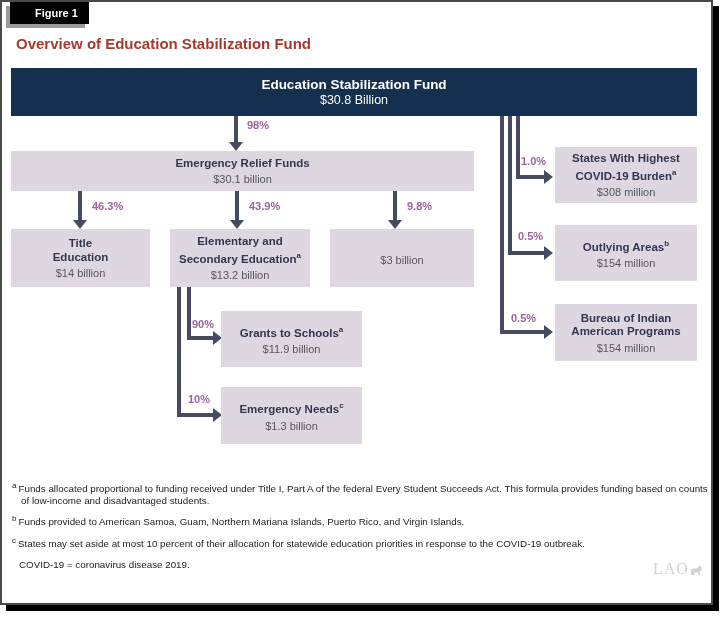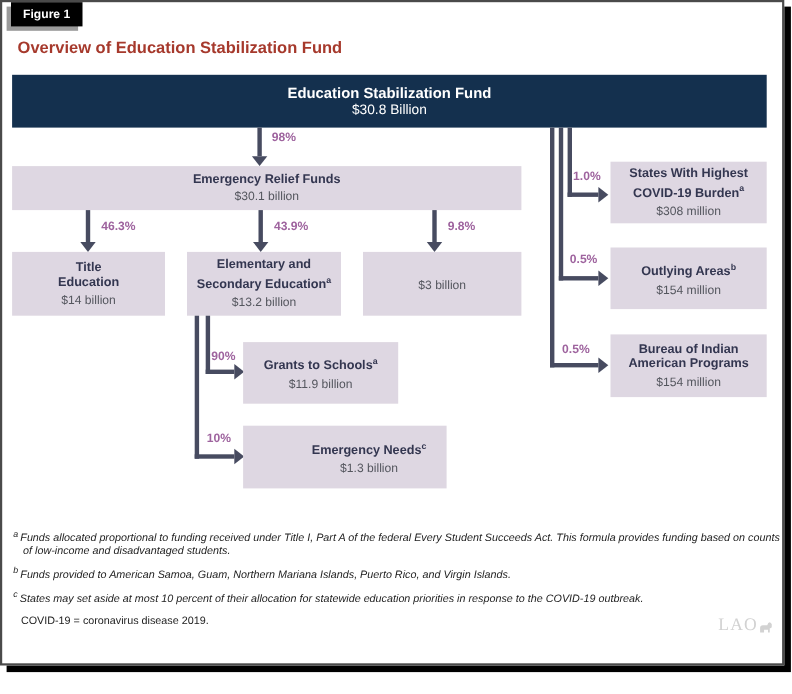--- a/index.html
+++ b/index.html
@@ -1,40 +1,40 @@
 <!DOCTYPE html>
 <html style="--red: #a6392c; --navy: #14304e; --lavender: #ded7e2; --arrow: #474b60; --purple: #9e639e; --boxtext: #333650; --amount: #54565e;"><head>
 <meta charset="utf-8">
 <style>
   html,body{margin:0;padding:0;background:#fff;}
   body{width:720px;height:631px;position:relative;font-family:"Liberation Sans",sans-serif;overflow:hidden;}
   .frame{position:absolute;left:0;top:0;width:709px;height:601px;background:#fff;
          border:2px solid #4a4a4a;box-shadow:6px 6px 0 #000;}
   .figure-tab{position:absolute;left:8px;top:0;background:#000;color:#fff;
-        font-size:11px;font-weight:bold;padding:5px 11px 5px 11px;z-index:3;
+        font-size:11px;font-weight:bold;padding:5px 11px 5px 25px;z-index:3;
         box-shadow:-4px 4px 0 #9a9a9a;}
   .fig-title{position:absolute;left:14px;top:33px;color:var(--red);font-size:15px;font-weight:bold;}
   .root-box{position:absolute;left:9px;top:66px;width:686px;height:48px;background:var(--navy);
         color:#fff;display:flex;flex-direction:column;align-items:center;justify-content:center;}
   .root-title{font-size:13.5px;font-weight:bold;line-height:16px;}
   .root-amount{font-size:12.5px;line-height:15px;}
   .node{position:absolute;background:var(--lavender);display:flex;flex-direction:column;
         align-items:center;justify-content:center;text-align:center;}
   .node-title{font-size:11.5px;font-weight:bold;color:var(--boxtext);line-height:13.5px;}
   .node-amount{font-size:11px;color:var(--amount);margin-top:3px;line-height:12px;}
   sup{font-size:8px;}
   .v{position:absolute;width:4px;background:var(--arrow);}
   .h{position:absolute;height:4px;background:var(--arrow);}
   .head-down{position:absolute;width:0;height:0;border-left:7px solid transparent;
         border-right:7px solid transparent;border-top:9px solid var(--arrow);}
   .head-right{position:absolute;width:0;height:0;border-top:7px solid transparent;
         border-bottom:7px solid transparent;border-left:9px solid var(--arrow);}
   .pct{position:absolute;color:var(--purple);font-size:11px;font-weight:bold;}
   .footnote{position:absolute;left:10px;width:696px;font-size:9.8px;color:#1c1c1c;
-        line-height:11.5px;padding-left:9px;text-indent:-9px;font-style:italic;}
+        line-height:11.5px;padding-left:9px;text-indent:-9px;}
   .footnote sup{font-size:8px;margin-right:2px;}
   .note{position:absolute;left:17px;top:557px;font-size:9.8px;color:#1c1c1c;}
   .logo{position:absolute;left:651px;top:558px;color:#d2d2d2;font-family:"Liberation Serif",serif;
         font-size:16px;letter-spacing:1px;display:flex;align-items:flex-end;}
   .logo svg{margin-left:1px;margin-bottom:2px;}
 </style>
 </head>
 <body>
 
 <div class="frame">
@@ -90,21 +90,21 @@
   <div class="v" style="left:175px;top:285px;height:130px;"></div>
   <div class="h" style="left:175px;top:411px;width:36px;"></div>
   <div class="head-right" style="left:211px;top:406px;"></div>
   <div class="pct" style="left:186px;top:391px;">10%</div>
 
   <div class="node" style="left:219px;top:309px;width:141px;height:56px;">
     <div class="node-title"><span>Grants to Schools</span><sup>a</sup></div>
     <div class="node-amount">$11.9 billion</div>
   </div>
 
-  <div class="node" style="left:219px;top:385px;width:141px;height:57px;padding-left:44px;">
+  <div class="node" style="left:219px;top:385px;width:141px;height:57px;">
     <div class="node-title"><span>Emergency Needs</span><sup>c</sup></div>
     <div class="node-amount">$1.3 billion</div>
   </div>
 
   <div class="v" style="left:514px;top:114px;height:63px;"></div>
   <div class="h" style="left:514px;top:173px;width:28px;"></div>
   <div class="head-right" style="left:542px;top:168px;"></div>
   <div class="pct" style="left:519px;top:153px;">1.0%</div>
 
   <div class="v" style="left:506px;top:114px;height:139px;"></div>

